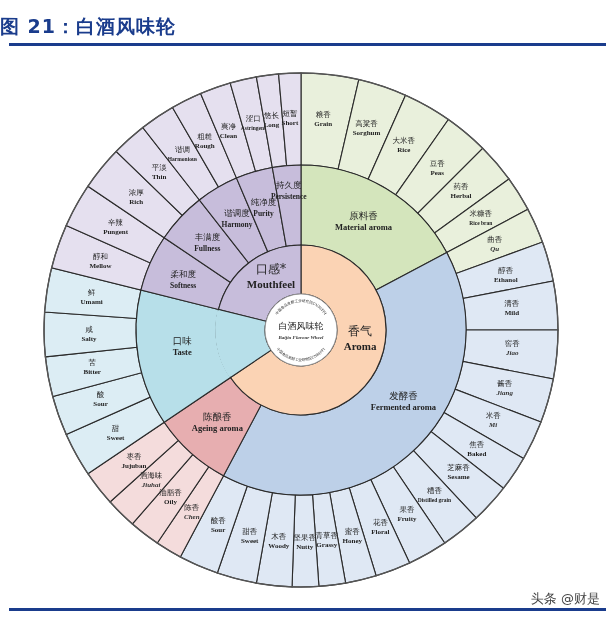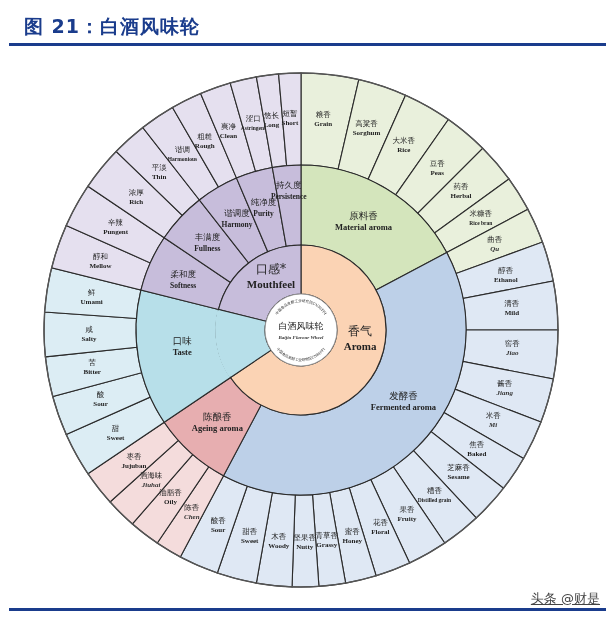--- a/index.html
+++ b/index.html
@@ -1,23 +1,23 @@
 <!DOCTYPE html>
 <html><head>
 <meta charset="utf-8">
 <style>
   html, body { margin: 0; padding: 0; background: #ffffff; }
   body { width: 612px; height: 622px; position: relative; overflow: hidden;
          font-family: "DejaVu Sans", "Liberation Sans", sans-serif; }
-  .title { position: absolute; left: 24px; top: 14px; font-size: 19px; font-weight: bold;
+  .title { position: absolute; left: 0; top: 14px; font-size: 19px; font-weight: bold;
            color: #1a3c8c; letter-spacing: 1px; font-family: "DejaVu Sans", sans-serif; }
   .rule-top { position: absolute; left: 9px; top: 43px; width: 597px; height: 3px; background: #1a3c8c; }
   .rule-bottom { position: absolute; left: 9px; top: 608px; width: 597px; height: 3px; background: #1a3c8c; }
   .watermark { position: absolute; right: 12px; top: 590px; font-size: 13px; color: #444;
-               font-family: "DejaVu Sans", sans-serif; text-decoration: underline; }
+               font-family: "DejaVu Sans", sans-serif; }
   svg.wheel { position: absolute; left: 0; top: 0; }
   .zh { font-family: "DejaVu Serif", serif; fill: #222; }
   .en { font-family: "Liberation Serif", "DejaVu Serif", serif; font-weight: bold; fill: #222; }
   .en-it { font-family: "Liberation Serif", "DejaVu Serif", serif; font-style: italic; font-weight: bold; fill: #333; }
 </style>
 </head>
 <body>
 
 <div class="title">图 21：白酒风味轮</div>
 <div class="rule-top"></div>

